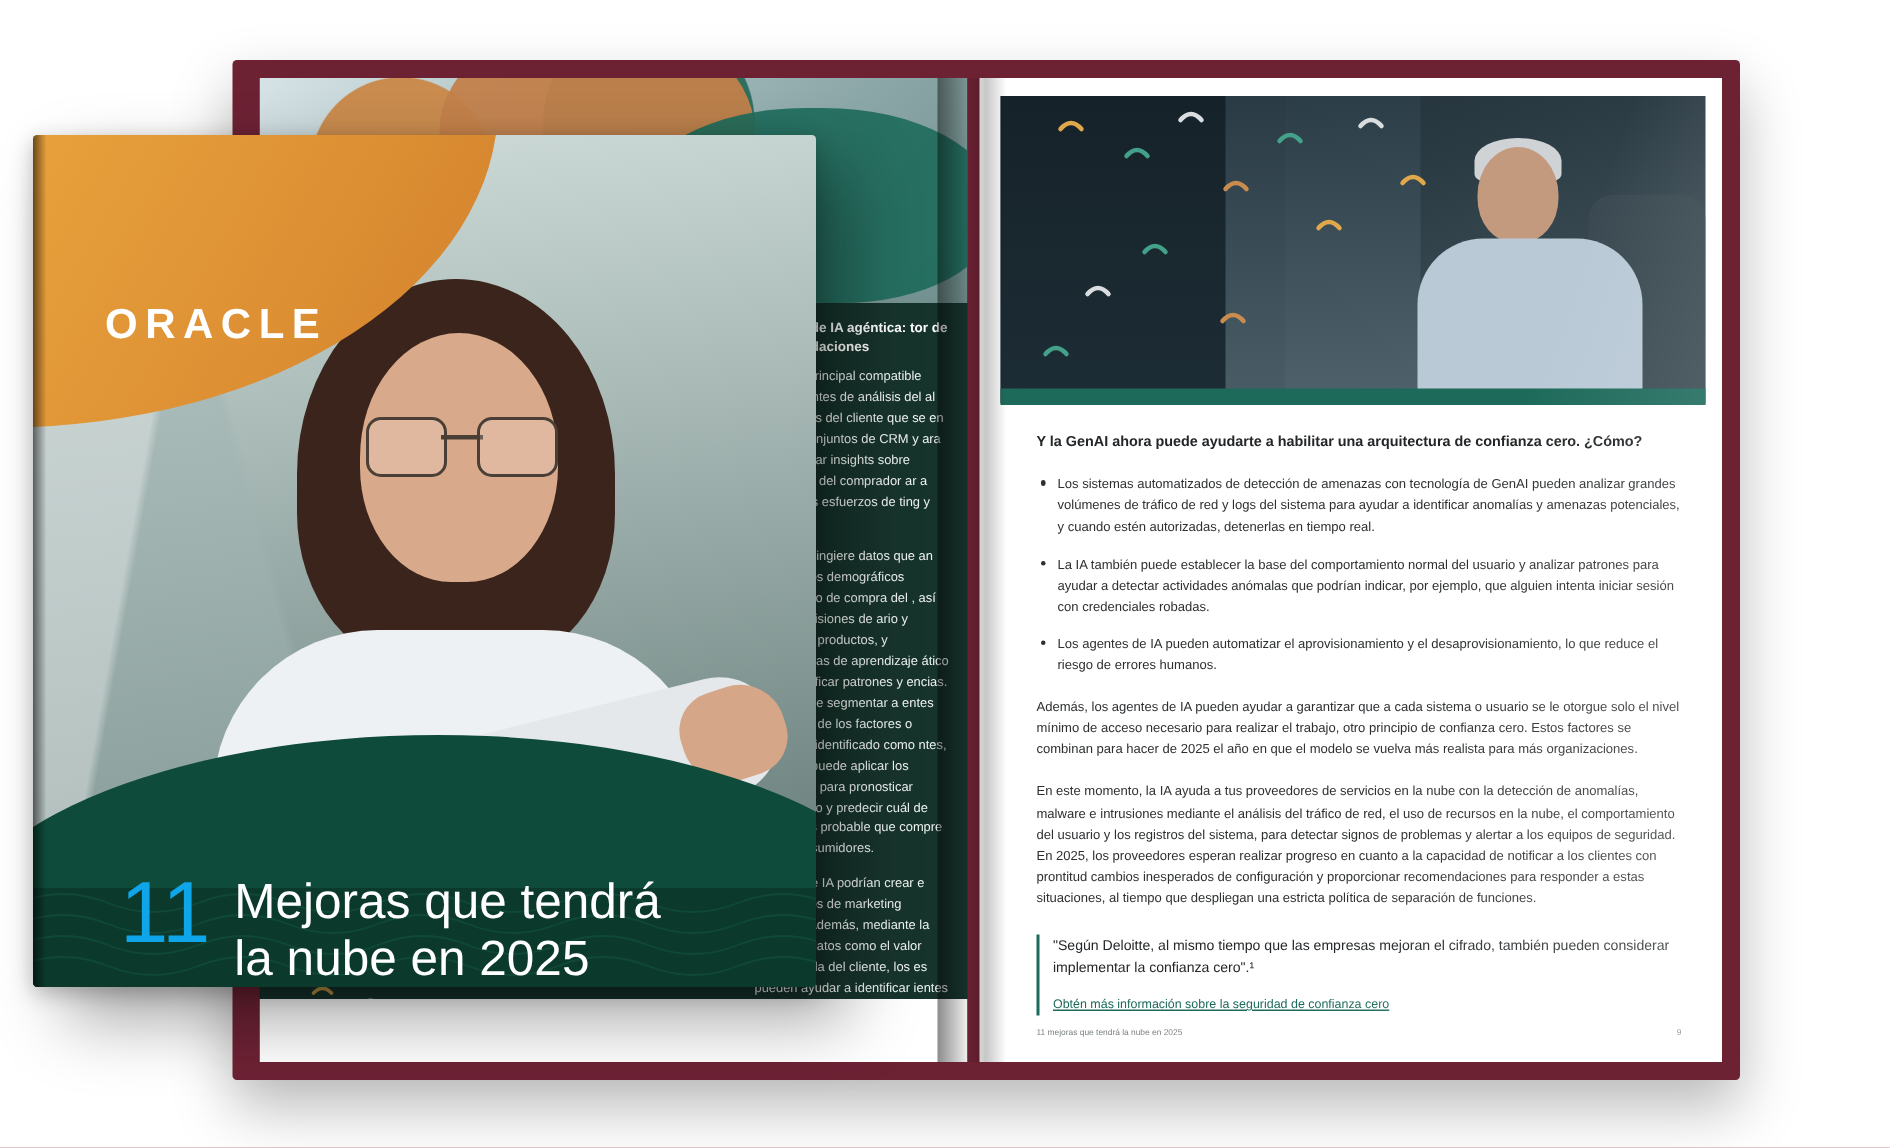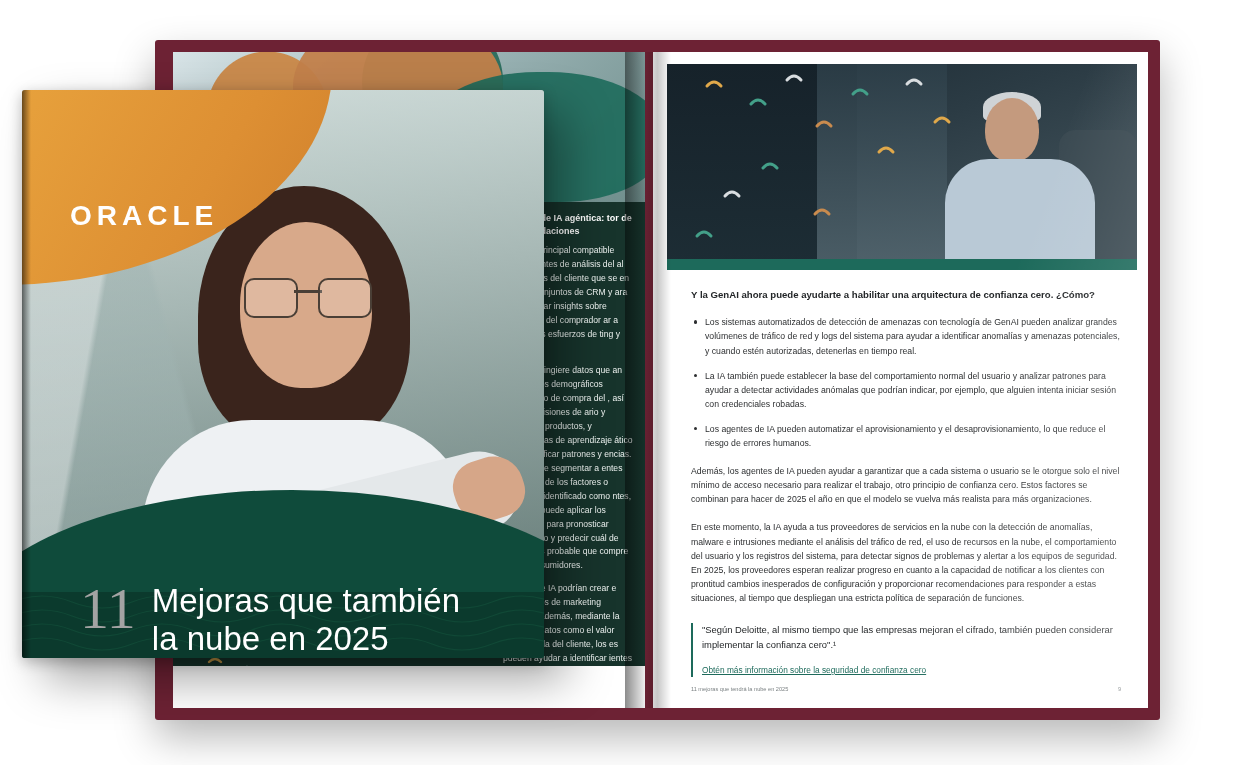--- a/index.html
+++ b/index.html
@@ -421,23 +421,23 @@
     color: #ffffff;
   }
   .cover-title-row {
     display: flex;
     align-items: flex-start;
     gap: 16px;
   }
   .cover-num {
     font-size: 58px;
     line-height: 1;
-    color: #a3a3a3;
+    color: #0ea5e9;
     font-weight: 300;
-    font-family: Liberation Serif, serif;
+    font-family: Liberation Sans, sans-serif;
   }
   .cover-title {
     font-size: 33px;
     line-height: 1.14;
     font-weight: 400;
     color: #ffffff;
     margin-top: 2px;
   }
   .cover-rule {
     width: 26px;
@@ -569,21 +569,21 @@
           <path d="M-10 38 q30 -12 60 0 t60 0 t60 0 t60 0 t60 0 t60 0 t60 0 t60 0 t60 0"></path>
           <path d="M-10 52 q30 -12 60 0 t60 0 t60 0 t60 0 t60 0 t60 0 t60 0 t60 0 t60 0"></path>
         </g>
       </svg>
     </div>
 
     <div class="cover-text">
       <div class="cover-title-row">
         <div class="cover-num">11</div>
         <div class="cover-title">
-          <div>Mejoras que también</div>
+          <div>Mejoras que tendrá</div>
           <div>la nube en 2025</div>
         </div>
       </div>
       <div class="cover-rule"></div>
     </div>
 
     <div class="spine"></div>
   </div>
 
 </div>

